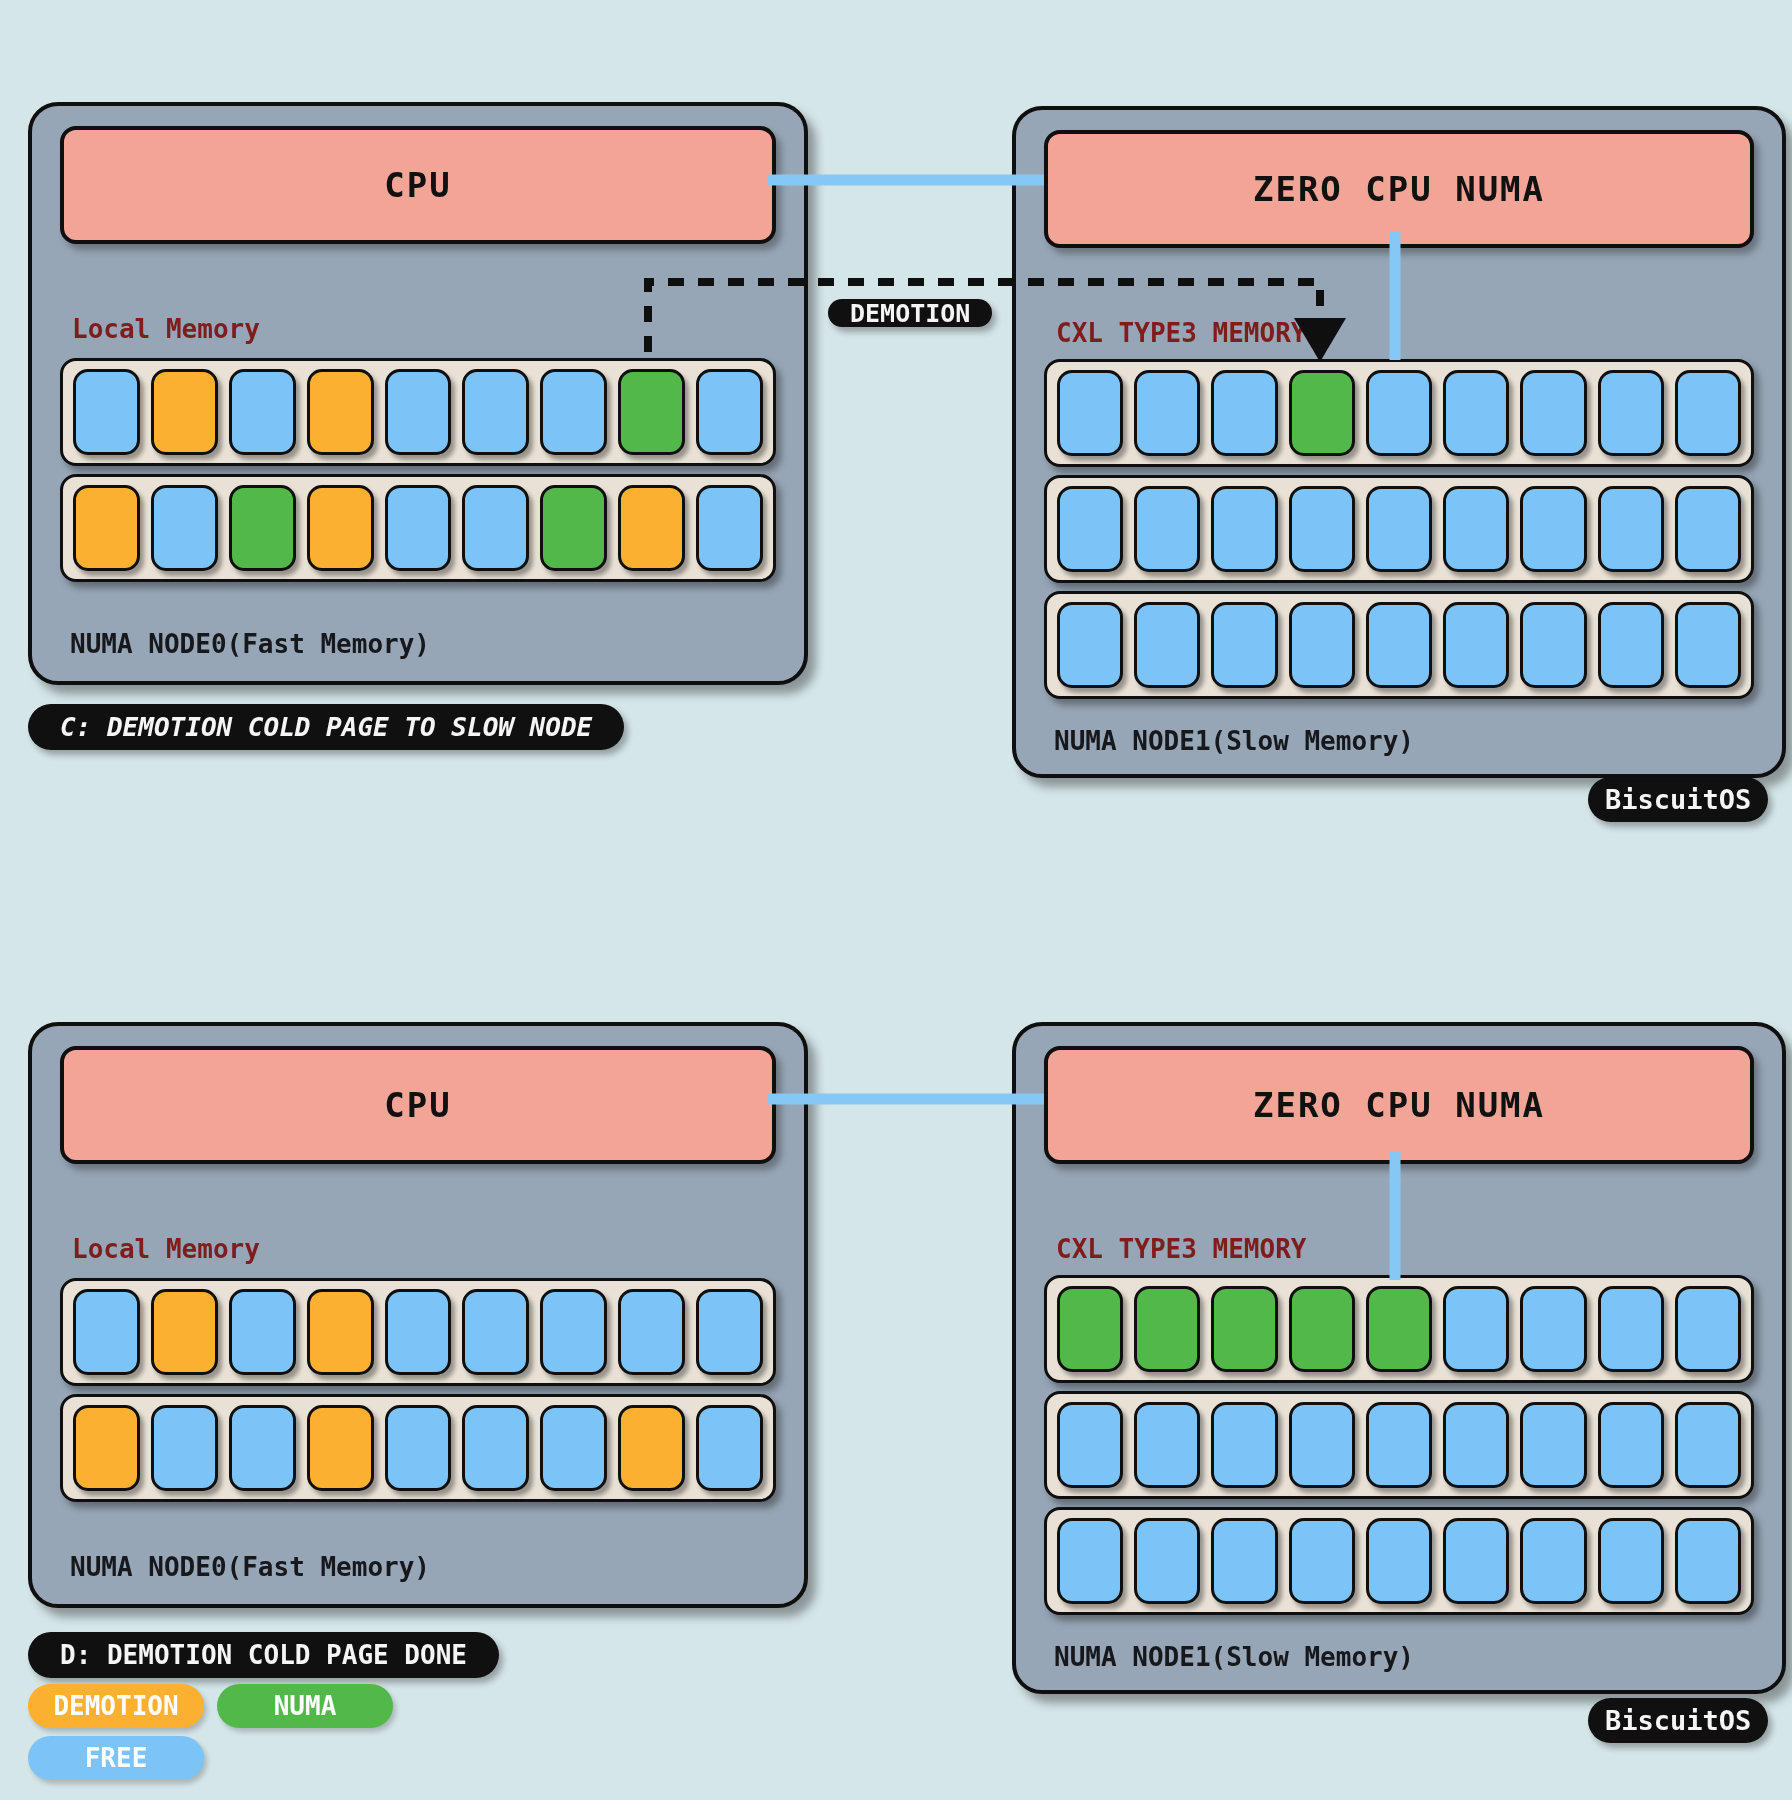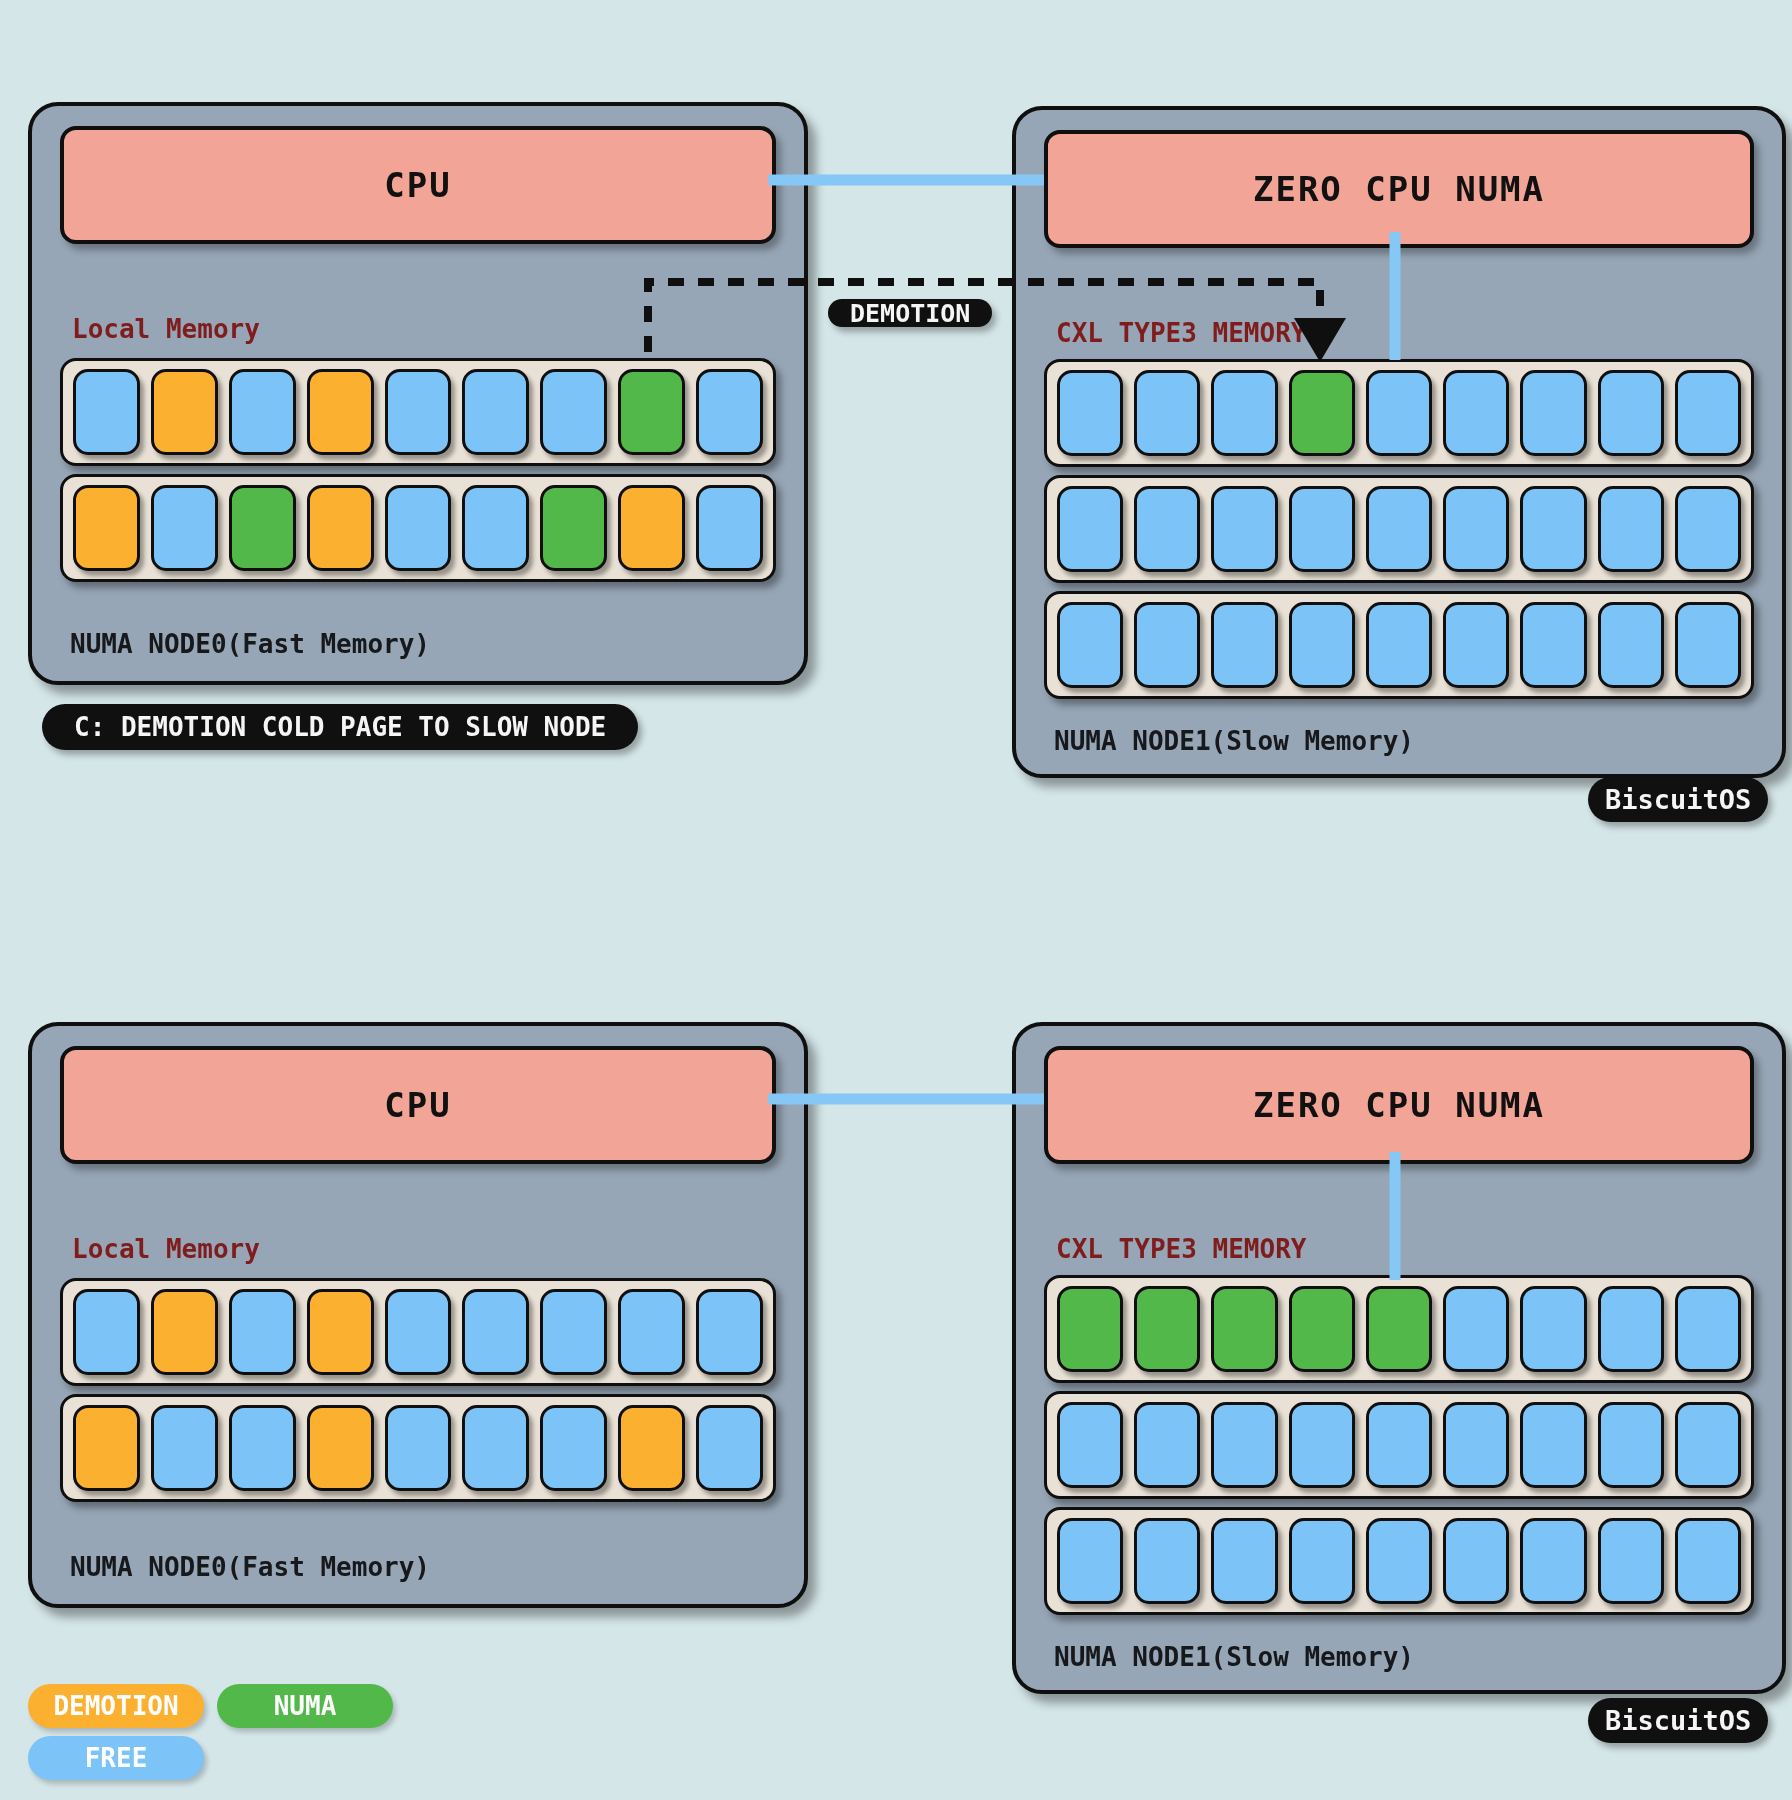--- a/index.html
+++ b/index.html
@@ -65,21 +65,21 @@
   .cell.cold   {background:var(--cold,#53b84a);}
 
   
   .pill{
     position:absolute;height:46px;border-radius:24px;
     background:var(--pill_bg,#101010);color:var(--pill_fg,#f5f5f5);
     display:flex;align-items:center;justify-content:center;
     font-size:26px;font-weight:bold;white-space:nowrap;
     padding:0 32px;box-shadow:4px 5px 6px rgba(0,0,0,.3);
   }
-  .pill.caption-c{left:42px;top:704px;}
+  .pill.caption-c{left:28px;top:704px;font-style:italic;}
   .pill.caption-d{left:28px;top:1632px;}
   .pill.demotion {left:828px;top:299px;height:28px;padding:0 22px;font-size:25px;}
   .pill.brand-c  {left:1588px;top:777px;height:45px;padding:0 17px;font-size:27px;}
   .pill.brand-d  {left:1588px;top:1698px;height:45px;padding:0 17px;font-size:27px;}
   .legend-pill{
     position:absolute;width:176px;height:44px;border-radius:22px;
     display:flex;align-items:center;justify-content:center;
     color:#fff;font-size:26px;font-weight:bold;
     box-shadow:3px 4px 5px rgba(0,0,0,.2);
   }
@@ -233,20 +233,21 @@
     <line x1="768" y1="180" x2="1044" y2="180" stroke="#85c8f5" stroke-width="11"></line>
     <line x1="1395" y1="232" x2="1395" y2="360" stroke="#85c8f5" stroke-width="11"></line>
     <line x1="768" y1="1099" x2="1044" y2="1099" stroke="#85c8f5" stroke-width="11"></line>
     <line x1="1395" y1="1152" x2="1395" y2="1280" stroke="#85c8f5" stroke-width="11"></line>
     <path d="M648 352 L648 282 L1320 282 L1320 326" fill="none" stroke="#0f0f0f" stroke-width="8" stroke-dasharray="16 14"></path>
     <path d="M1294 318 L1346 318 L1320 362 Z" fill="#0f0f0f"></path>
   </svg>
 
   <div class="pill demotion">DEMOTION</div>
   <div class="pill caption-c">C: DEMOTION COLD PAGE TO SLOW NODE</div>
+  <div class="pill caption-d">D: DEMOTION COLD PAGE DONE</div>
   <div class="pill brand-c">BiscuitOS</div>
   <div class="pill brand-d">BiscuitOS</div>
 
   <div class="legend-pill legend-alloced">DEMOTION</div>
   <div class="legend-pill legend-cold">NUMA</div>
   <div class="legend-pill legend-free">FREE</div>
 
 </div>
 
 </body></html>

